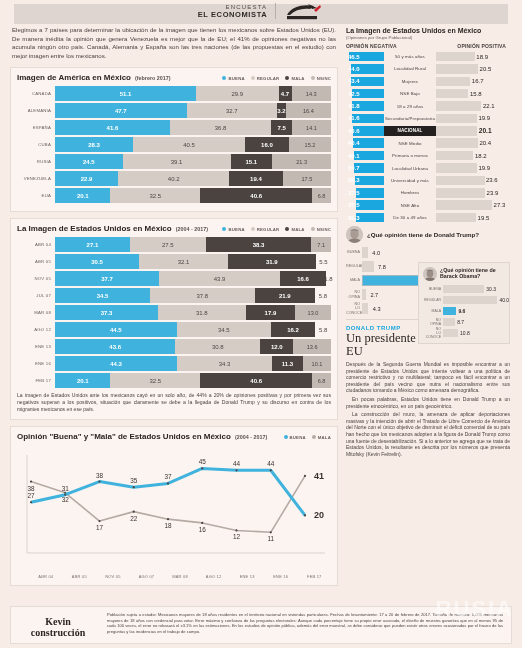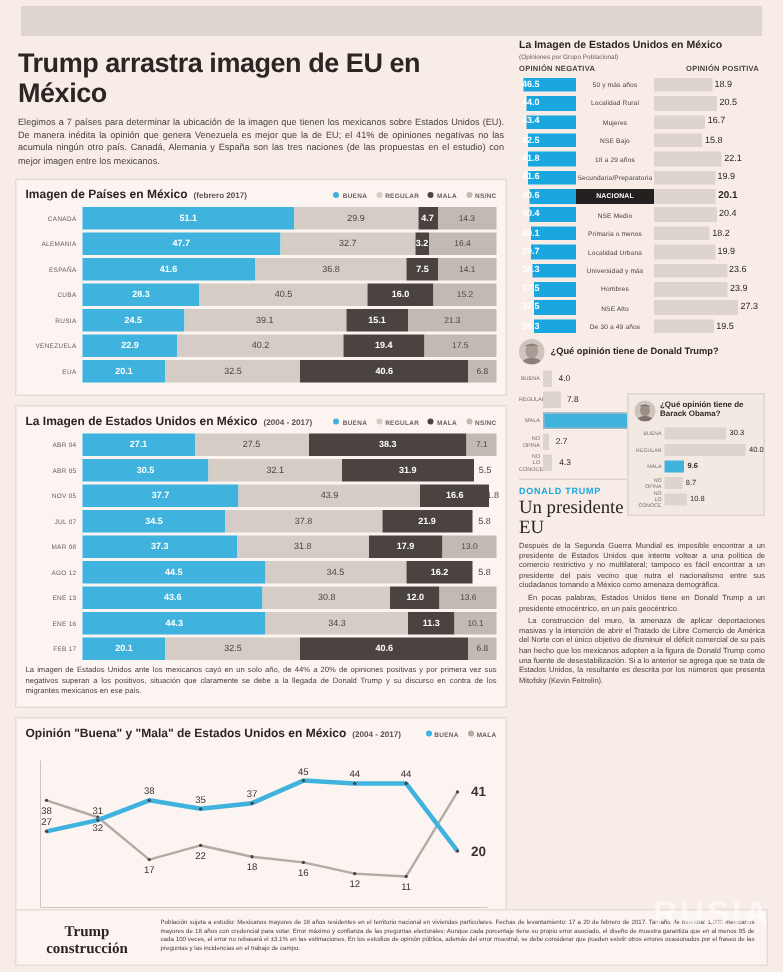--- a/index.html
+++ b/index.html
@@ -150,32 +150,46 @@
   .wm {
     position:absolute; right:8px; bottom:26px; font-size:22px; font-weight:bold;
     color:rgba(255,255,255,.55); letter-spacing:2px; pointer-events:none;
   }
 </style>
 </head>
 <body>
 
 <div class="topbar">
   <div class="topbar-inner"></div>
+  <div class="brand">
+    <div class="brand-txt">
+      <div class="l1">ENCUESTA</div>
+      <div class="l2">EL ECONOMISTA</div>
+    </div>
+    <div class="brand-sep"></div>
+    <div class="logo-box">
+      <svg width="40" height="18" viewBox="0 0 40 18">
+        <path d="M3 13 C8 4, 20 2, 30 4 L26 7 C18 6, 11 8, 6 13 Z" fill="#2b2523"></path>
+        <path d="M24 2 L33 6 L28 7 Z" fill="#2b2523"></path>
+        <path d="M30 8 L36 3 L37 5 L32 10 Z" fill="#d0202e"></path>
+        <rect x="3" y="14" width="30" height="3.2" fill="#2b2523"></rect>
+      </svg>
+    </div>
+  </div>
 </div>
 
 <div class="wrap">
 
   <div class="col-left">
 
-    <h1 class="headline">Trump arrastra imagen de EU en México</h1>
     <div class="deck">Elegimos a 7 países para determinar la ubicación de la imagen que tienen los mexicanos sobre Estados Unidos (EU). De manera inédita la opinión que genera Venezuela es mejor que la de EU; el 41% de opiniones negativas no las acumula ningún otro país. Canadá, Alemania y España son las tres naciones (de las propuestas en el estudio) con mejor imagen entre los mexicanos.</div>
 
     <div class="panel">
       <div class="panel-title">
-        <span>Imagen de Países en México</span>
+        <span>Imagen de América en México</span>
         <span class="sub">(febrero 2017)</span>
         <span class="legend">
           <span class="li">
               <i class="dot" style="background:#3fb3dd"></i>
               <span>BUENA</span>
             </span>
           <span class="li">
               <i class="dot" style="background:#d5ccc6"></i>
               <span>REGULAR</span>
             </span>
@@ -713,18 +727,18 @@
         <p class="first">Después de la Segunda Guerra Mundial es imposible encontrar a un presidente de Estados Unidos que intente voltear a una política de comercio restrictivo y no multilateral; tampoco es fácil encontrar a un presidente del país vecino que nutra el nacionalismo entre sus ciudadanos tomando a México como amenaza demográfica.</p>
         <p>En pocas palabras, Estados Unidos tiene en Donald Trump a un presidente etnocéntrico, en un país geocéntrico.</p>
         <p>La construcción del muro, la amenaza de aplicar deportaciones masivas y la intención de abrir el Tratado de Libre Comercio de América del Norte con el único objetivo de disminuir el déficit comercial de su país han hecho que los mexicanos adopten a la figura de Donald Trump como una fuente de desestabilización. Si a lo anterior se agrega que se trata de Estados Unidos, la resultante es descrita por los números que presenta Mitofsky (Kevin Feitrelin).</p>
       </div>
 
   </div>
 </div>
 
 <div class="footer">
   <div class="fl">
-    <div>Trump</div>
+    <div>Kevin</div>
     <div>construcción</div>
   </div>
   <div class="fr">Población sujeta a estudio: Mexicanos mayores de 18 años residentes en el territorio nacional en viviendas particulares. Fechas de levantamiento: 17 a 20 de febrero de 2017. Tamaño de muestra: 1,000 mexicanos mayores de 18 años con credencial para votar. Error máximo y confianza de las preguntas electorales: Aunque cada porcentaje tiene su propio error asociado, el diseño de muestra garantiza que en al menos 95 de cada 100 veces, el error no rebasará el ±3.1% en las estimaciones. En los estudios de opinión pública, además del error muestral, se debe considerar que pueden existir otros errores ocasionados por el fraseo de las preguntas y las incidencias en el trabajo de campo.</div>
 </div>
 <div class="wm">RUSIA</div>
 
 </body></html>

